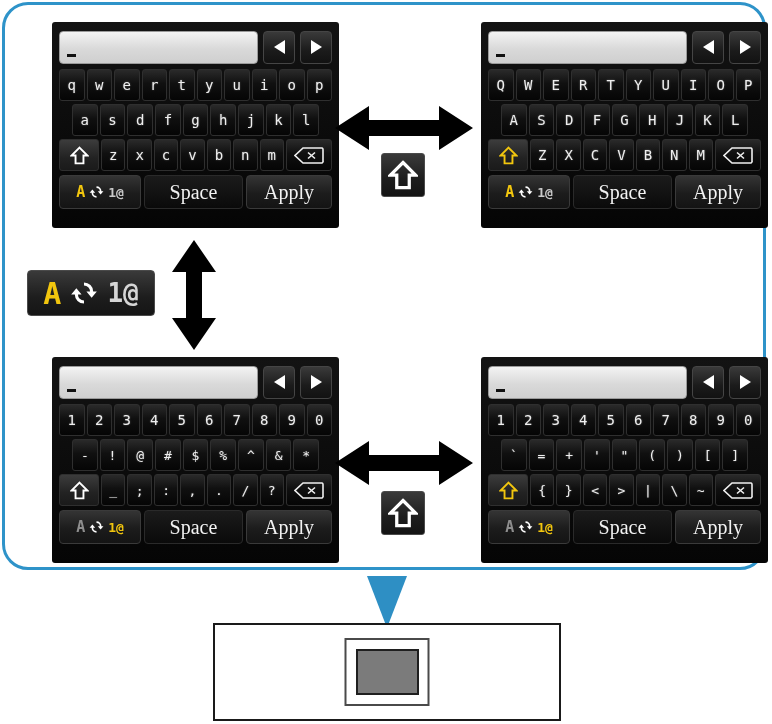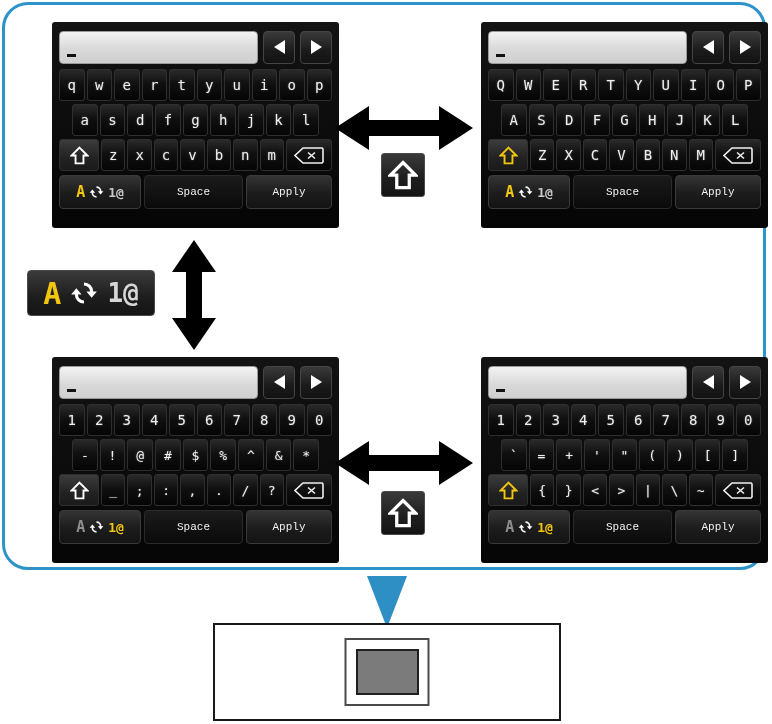--- a/index.html
+++ b/index.html
@@ -65,21 +65,21 @@
   
   .bkGlyph{width:30px;height:17px;}
   .bkGlyph *{stroke:#efefef;fill:none;stroke-width:1.6px;}
 
   
   .brow{display:flex;gap:3px;margin-top:4px;height:34px;}
   .bkey{
     border-radius:4px;border:1px solid #3a3a3a;box-sizing:border-box;
     background:linear-gradient(180deg,#343434 0%,#1c1c1c 55%,#141414 100%);
     display:flex;align-items:center;justify-content:center;
-    color:#f2f2f2;font-size:11px;font-family:Liberation Mono, monospace;
+    color:#f2f2f2;font-size:20px;font-family:Liberation Serif, serif;
   }
   .bkey.mode{flex:0 0 82px;gap:4px;font-family:"DejaVu Sans Mono",monospace;font-size:13px;}
   .bkey.space{flex:1;background:linear-gradient(180deg,#1b1b1b 0%,#0a0a0a 100%);border-color:#2a2a2a;}
   .bkey.apply{flex:0 0 86px;}
   .mode .mA{font-weight:bold;font-size:15px;}
   .mode .mA.on{color:#f2c60e;} .mode .mA.off{color:#8e8e8e;}
   .mode .mN{font-weight:bold;font-size:13px;}
   .mode .mN.on{color:#f2c60e;} .mode .mN.off{color:#c9c9c9;}
   .cyc{width:15px;height:14px;}
   .cyc path{fill:#fff;}

